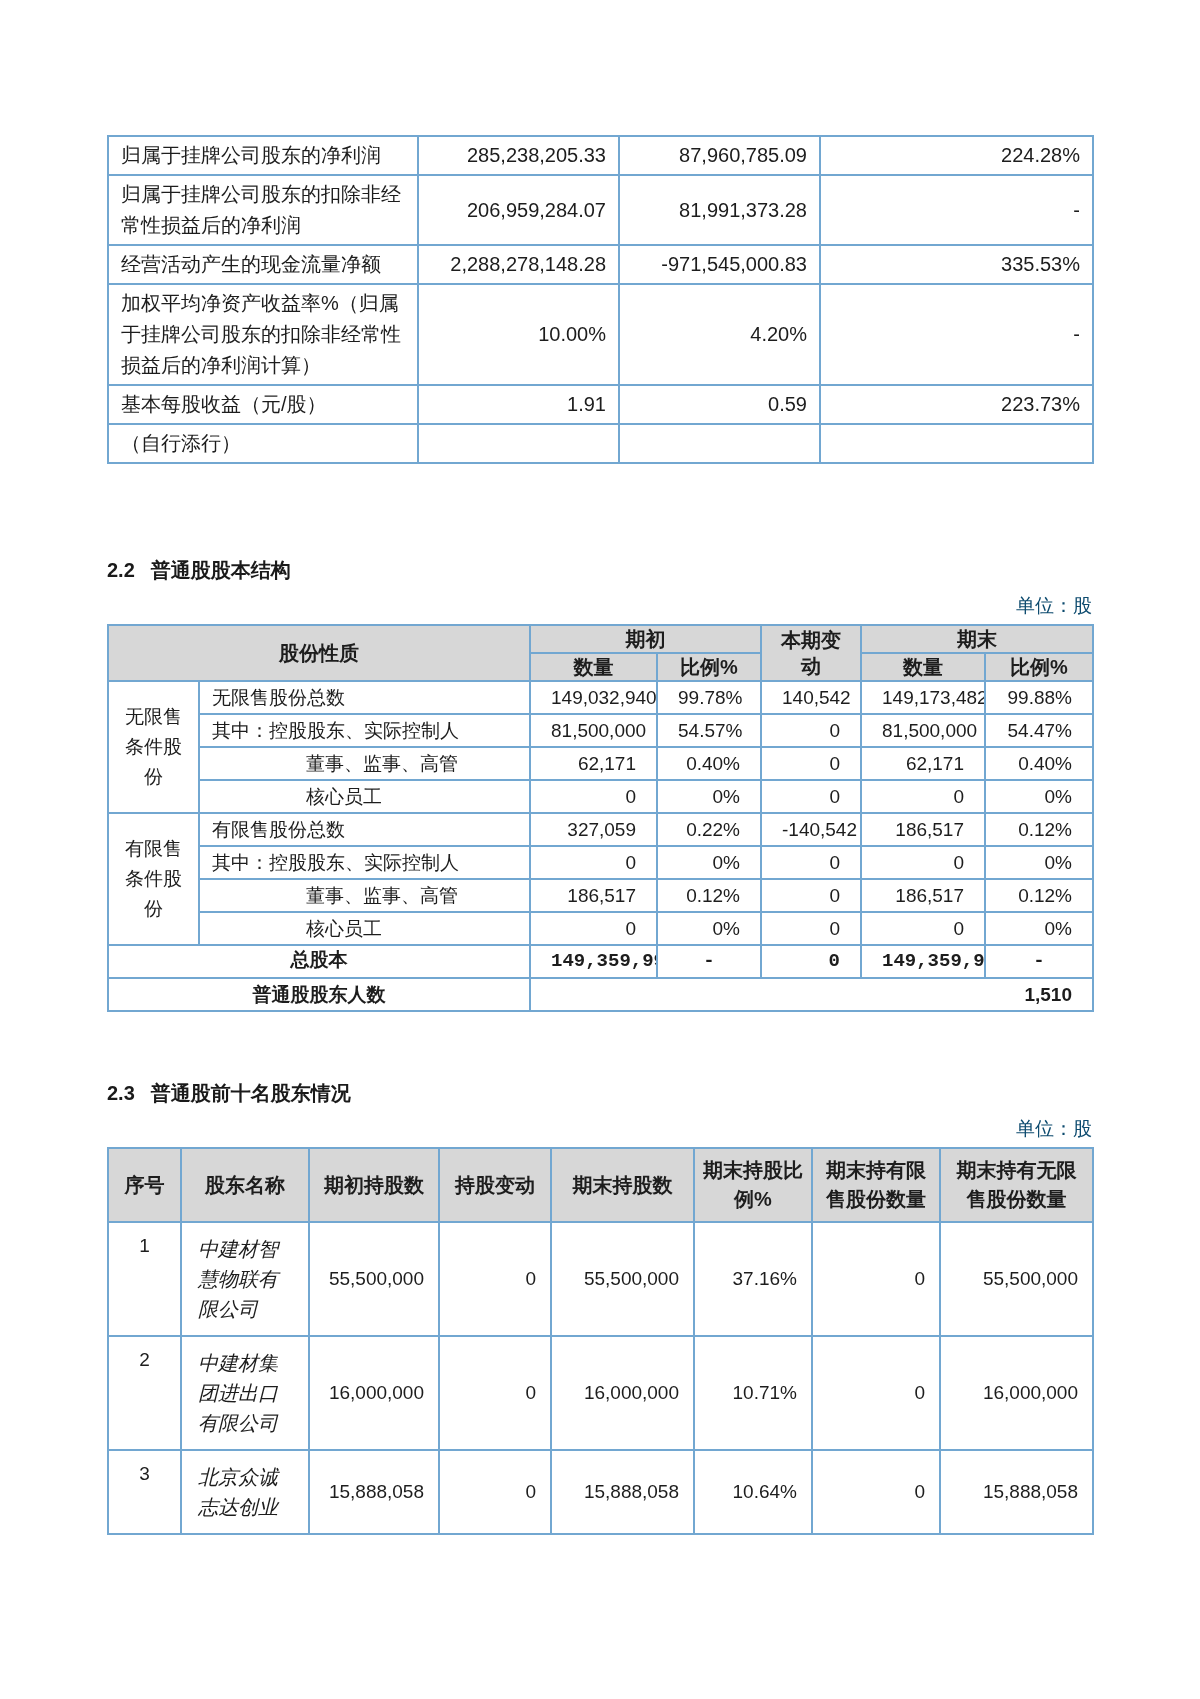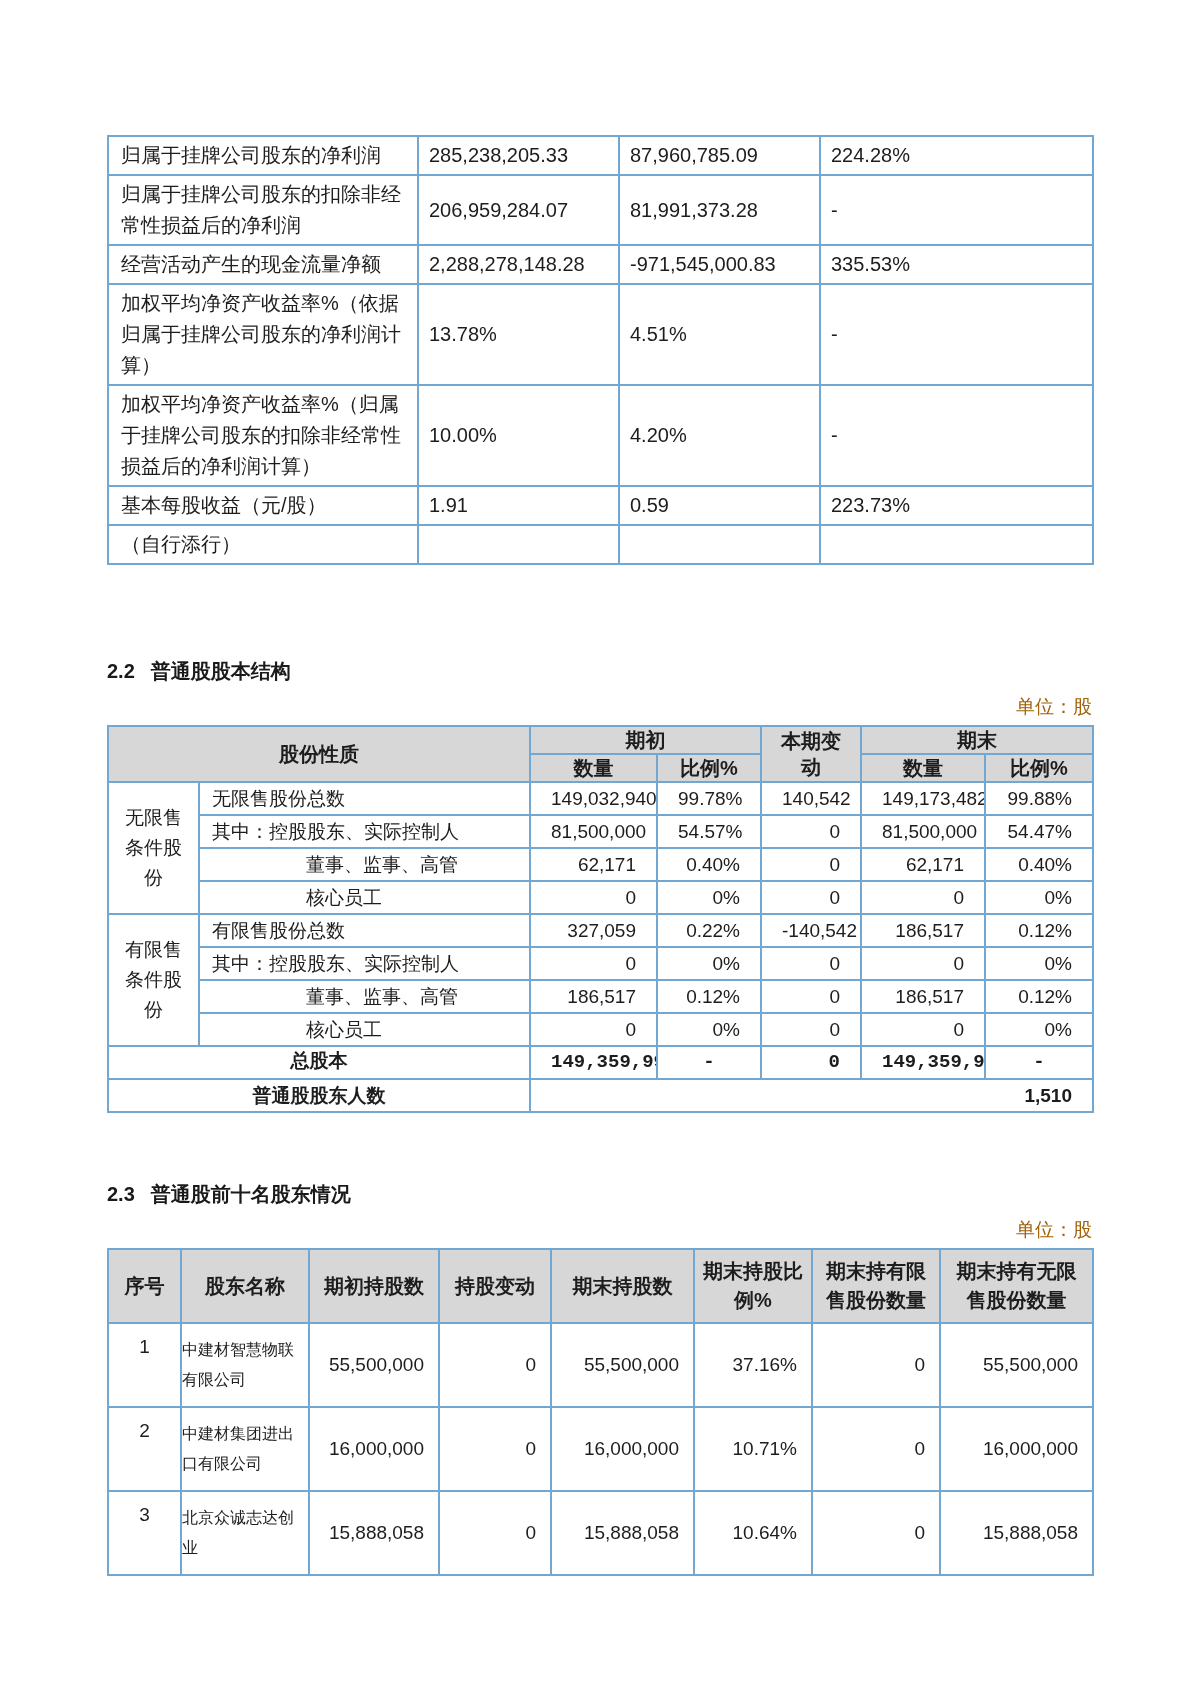--- a/index.html
+++ b/index.html
@@ -12,44 +12,44 @@
   .page { position:relative; width:1200px; height:1699px; overflow:hidden; background:#ffffff; }
   .content { margin-left:107px; width:985px; }
 
   table.tbl { border-collapse:collapse; width:985px; table-layout:fixed; background:#ffffff; }
   .tbl td, .tbl th { border:2px solid #72a7d1; vertical-align:middle; overflow:hidden; }
 
   
   .t1 { margin-top:135px; }
   .t1 td { font-size:20px; line-height:31px; padding:3px 12px 3px 10px; }
   .t1 .lbl { text-align:left; padding-left:12px; }
-  .t1 .num { }
+  .t1 .num { text-align:right; }
 
   
   .section-heading { display:flex; align-items:baseline; gap:16px; font-weight:bold; font-size:20px; color:#1a1a1a; }
   .h22 { margin-top:93px; }
   .h23 { margin-top:68px; }
-  .unit-label { text-align:right; font-size:19px; margin-top:9px; margin-bottom:5px; color:#a16207;font-family:Liberation Mono, monospace; }
+  .unit-label { text-align:right; font-size:19px; margin-top:9px; margin-bottom:5px; color:#0c4a6e;font-family:Liberation Mono, monospace; }
 
   
   .t2 th { background:#d7d7d7; font-weight:bold; font-size:20px; height:28px; text-align:center; line-height:26px; padding:0 16px; }
   .t2 td { font-size:19px; height:32px; line-height:29px; padding:1px 20px; }
   .t2 .grp { text-align:center; padding:1px 8px; line-height:30px;margin-top:28px; }
   .t2 .lbl { text-align:left; padding-left:12px; }
   .t2 .indent { padding-left:106px; }
   .t2 .num { text-align:right; }
   .t2 .ctr { text-align:center; }
   .t2 .total td { font-weight:bold;font-family:Liberation Mono, monospace; }
   .t2 .holders td { font-weight:bold; }
 
   
   .t3 th { background:#d7d7d7; font-weight:bold; font-size:20px; line-height:29px; text-align:center; padding:7px 8px; }
   .t3 td { font-size:19px; }
   .t3 .no { text-align:center; vertical-align:top; padding-top:12px; }
-  .t3 .name { font-size:16px; line-height:30px; text-align:left; padding:11px 0; }
+  .t3 .name { font-size:20px; line-height:30px; text-align:left; padding:11px 16px;font-style:italic; }
   .t3 .num { text-align:right; padding-right:14px; }
 </style>
 </head>
 <body>
 
 <div class="page">
   <div class="content">
 
     <table class="tbl t1">
       <colgroup>
@@ -69,26 +69,20 @@
           <td class="lbl">归属于挂牌公司股东的扣除非经常性损益后的净利润</td>
           <td class="num">206,959,284.07</td>
           <td class="num">81,991,373.28</td>
           <td class="num">-</td>
         </tr>
         <tr>
           <td class="lbl">经营活动产生的现金流量净额</td>
           <td class="num">2,288,278,148.28</td>
           <td class="num">-971,545,000.83</td>
           <td class="num">335.53%</td>
-        </tr>
-        <tr>
-          <td class="lbl">加权平均净资产收益率%（依据归属于挂牌公司股东的净利润计算）</td>
-          <td class="num">13.78%</td>
-          <td class="num">4.51%</td>
-          <td class="num">-</td>
         </tr>
         <tr>
           <td class="lbl">加权平均净资产收益率%（归属于挂牌公司股东的扣除非经常性损益后的净利润计算）</td>
           <td class="num">10.00%</td>
           <td class="num">4.20%</td>
           <td class="num">-</td>
         </tr>
         <tr>
           <td class="lbl">基本每股收益（元/股）</td>
           <td class="num">1.91</td>

